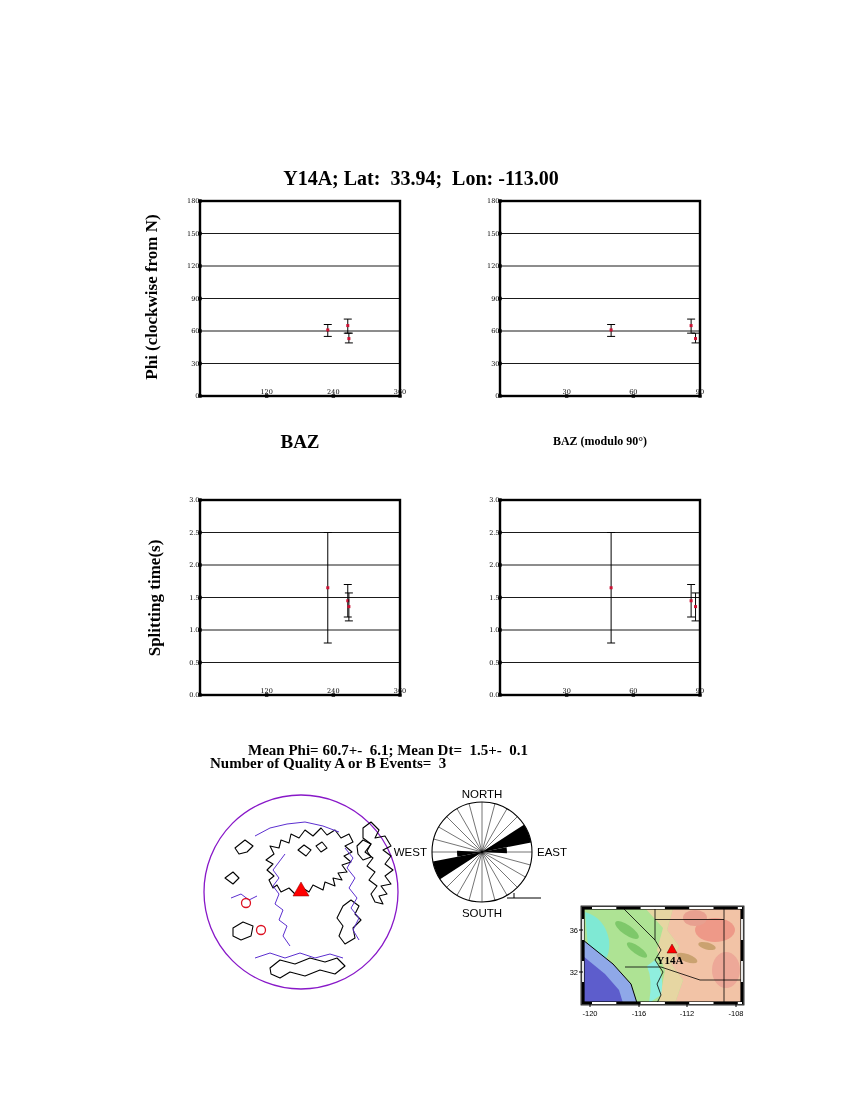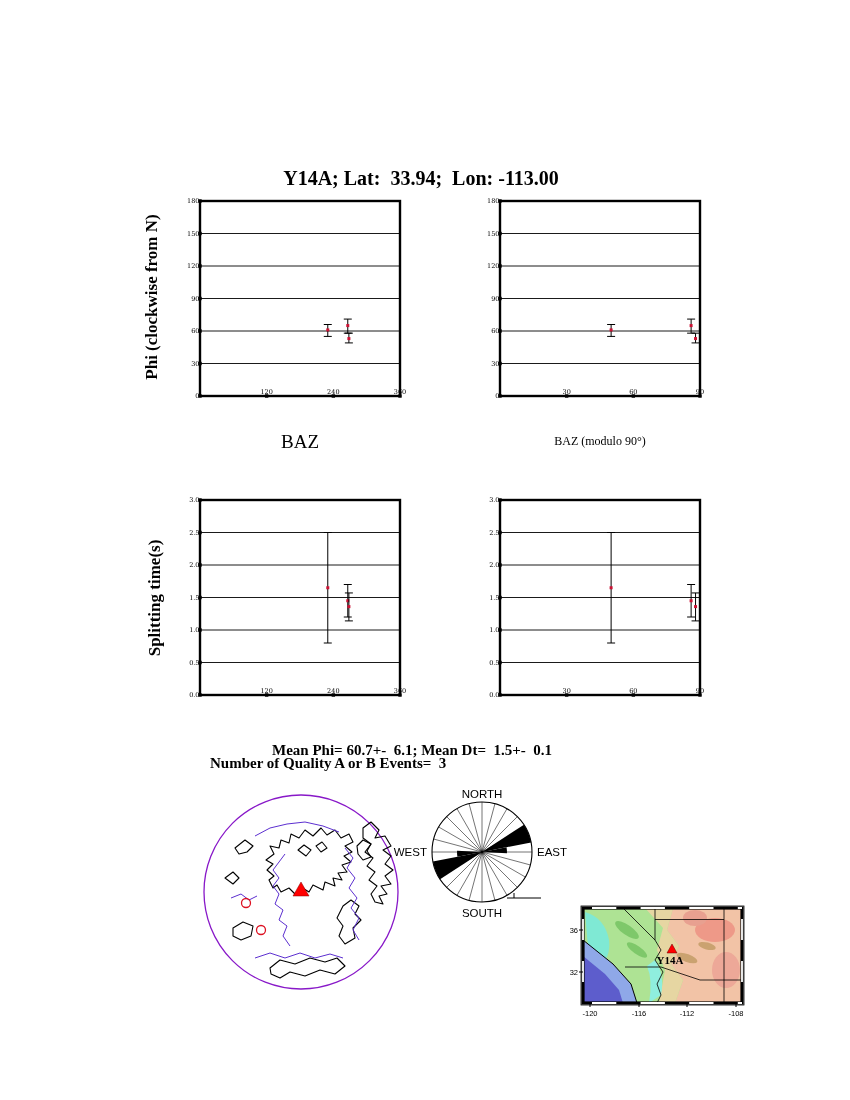--- a/index.html
+++ b/index.html
@@ -2,21 +2,21 @@
 <html><head>
 <meta charset="utf-8">
 <style>
   html,body{margin:0;padding:0;background:#fff;}
   #page{position:relative;width:850px;height:1100px;background:#ffffff;overflow:hidden;
         font-family:"Liberation Serif", serif;}
   .title{position:absolute;transform:translate(-50%,0);font-weight:bold;font-size:20px;
          white-space:pre;color:#000;}
   .ylab{position:absolute;transform:translate(-50%,-50%) rotate(-90deg);font-weight:bold;
         font-size:17px;white-space:nowrap;color:#000;}
-  .xlab{position:absolute;transform:translate(-50%,0);font-weight:normal;color:#000;white-space:pre;}
+  .xlab{position:absolute;transform:translate(-50%,0);font-weight:bold;color:#000;white-space:pre;}
   .mean{position:absolute;font-weight:bold;font-size:15px;line-height:13px;white-space:pre;color:#000;}
   svg.plot{position:absolute;width:202px;height:197px;overflow:visible;}
   svg.art{position:absolute;overflow:visible;}
   .ticktxt{font-family:"DejaVu Serif", serif;font-size:6.5px;fill:#000;}
   .rosetxt{font-family:"Liberation Sans", sans-serif;font-size:11.5px;fill:#000;}
   .maptick{font-family:"Liberation Sans", sans-serif;font-size:7.5px;fill:#000;}
   .stationtxt{font-family:"Liberation Serif", serif;font-weight:bold;font-size:11px;fill:#000;}
 </style>
 </head>
 <body>
@@ -209,21 +209,21 @@
         <line x1="196.55555555555554" y1="93.95" x2="196.55555555555554" y2="121.9" stroke="#000000" stroke-width="1"></line>
         <line x1="192.55555555555554" y1="93.95" x2="200.55555555555554" y2="93.95" stroke="#000000" stroke-width="1"></line>
         <line x1="192.55555555555554" y1="121.9" x2="200.55555555555554" y2="121.9" stroke="#000000" stroke-width="1"></line>
         <rect x="195.05555555555554" y="106.1" width="3" height="3" fill="#cc1133"></rect>
       </g>
     </svg>
 
   <div class="xlab" style="left:300px;top:431px;font-size:19px">BAZ</div>
   <div class="xlab" style="left:600px;top:434px;font-size:12px">BAZ (modulo 90°)</div>
 
-  <div class="mean" style="left:272px;top:744px">Mean Phi= 60.7+-  6.1; Mean Dt=  1.5+-  0.1</div>
+  <div class="mean" style="left:248px;top:744px">Mean Phi= 60.7+-  6.1; Mean Dt=  1.5+-  0.1</div>
   <div class="mean" style="left:210px;top:757px">Number of Quality A or B Events=  3</div>
 
   <svg class="art" style="left:195px;top:788px" width="212" height="212" viewBox="0 0 212 212">
     <circle cx="106" cy="104" r="97" fill="none" stroke="#8818c8" stroke-width="1.3"></circle>
 
     <g fill="none" stroke="#000" stroke-width="1.1" stroke-linejoin="round">
       <path d="M78,100 74,92 79,88 72,82 78,76 71,72 79,66 75,58 84,60 86,52 94,55 96,46 104,50 110,42 118,48 126,40 132,47 140,42 146,50 154,46 158,54 150,58 157,64 149,68 156,74 147,77 152,84 143,85 147,92 138,90 140,98 130,94 128,102 118,97 114,104 106,99 100,106 94,100 86,104 82,97 Z"></path>
       <path d="M103,62 109,57 116,62 111,68 Z M121,58 127,54 132,60 126,64 Z"></path>
       <path d="M162,58 168,52 176,56 172,63 176,69 168,72 163,66 Z"></path>
       <path d="M168,40 176,34 184,42 180,50 190,48 196,58 188,62 196,68 190,76 198,82 190,88 196,96 186,98 192,106 184,108 188,116 180,114 176,106 182,98 174,92 180,84 172,78 178,70 170,64 176,56 168,50 Z"></path>

